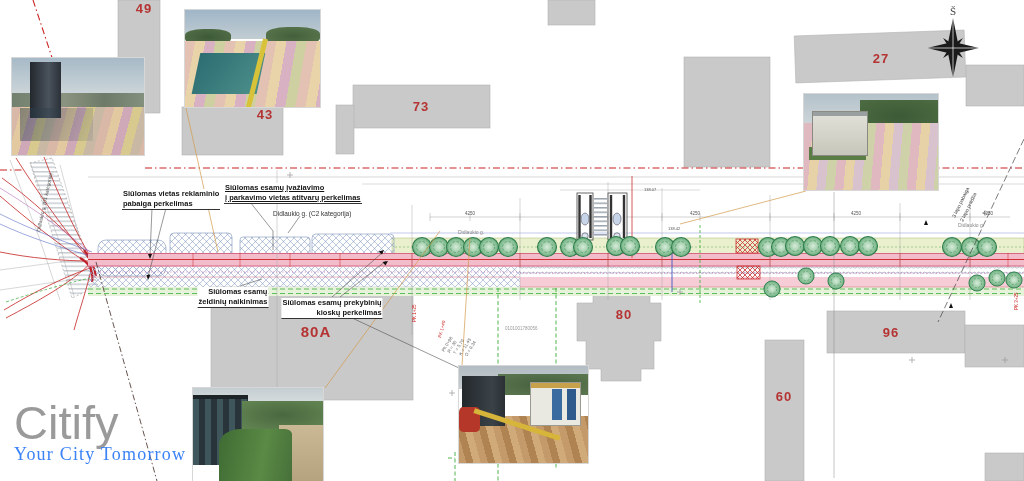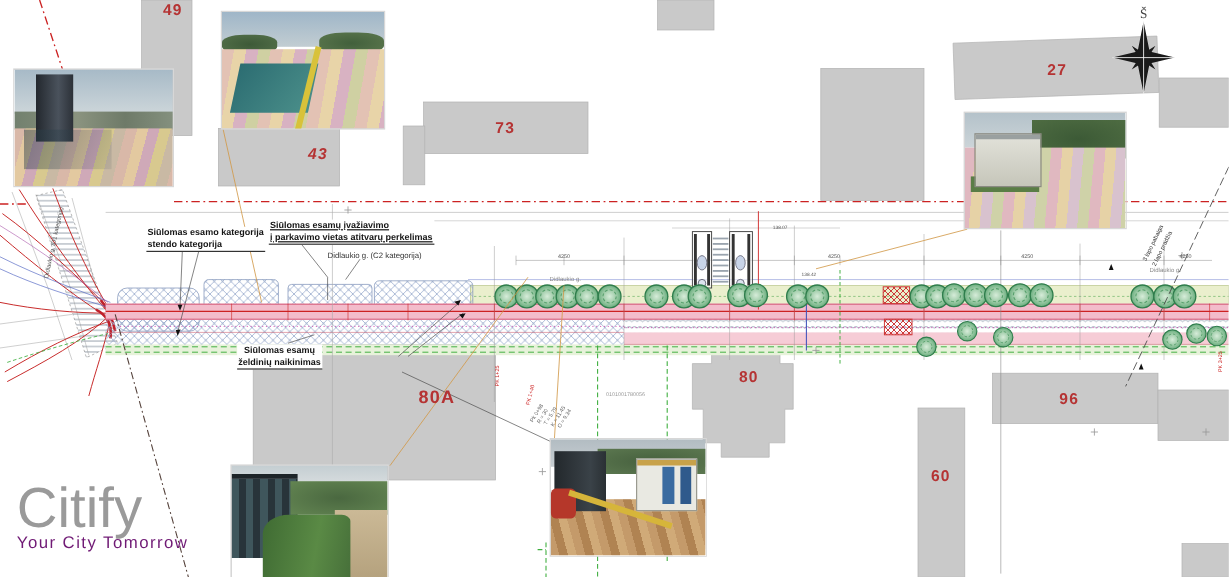--- a/index.html
+++ b/index.html
@@ -6,30 +6,30 @@
   .canvas{position:relative;width:1024px;height:481px;background:#fff;overflow:hidden;
           font-family:"Liberation Sans",sans-serif;}
   .layer{position:absolute;left:0;top:0;}
   
   .blabel{position:absolute;transform:translate(-50%,-50%);color:#b53333;font-size:13px;
           font-weight:600;letter-spacing:1px;white-space:nowrap;z-index:6;}
   .blabel.big{font-size:15px;}
   
   .anno{position:absolute;z-index:7;background:#fff;color:#141414;font-size:7.5px;
         font-weight:700;line-height:10px;white-space:nowrap;padding:0 1px;}
-  .anno.center{text-align:center;}
+  .anno.center{text-align:right;}
   .anno.underl{border-bottom:0.5px solid #333;}
   .anno.plain{font-weight:400;color:#333;font-size:6.5px;background:transparent;}
   
   .photo{position:absolute;z-index:5;overflow:hidden;box-shadow:0 0 0 1px #d7d7d7;}
   .ph{position:absolute;}
   
   .logo{position:absolute;left:14px;top:398px;z-index:8;color:#9a9a9a;}
   .logo .word{font-size:47px;line-height:50px;font-weight:400;letter-spacing:0px;}
-  .logo .tag{font-size:14px;letter-spacing:1.2px;color:#701a75;margin-top:-4px;}
+  .logo .tag{font-size:18px;letter-spacing:1.2px;color:#3b82f6;margin-top:-4px;font-family:Liberation Serif, serif;}
 </style>
 </head>
 <body>
 
 <div class="canvas">
 
   <svg class="layer" width="1024" height="481" viewBox="0 0 1024 481" font-family="Liberation Sans, sans-serif">
     <defs>
       <pattern id="xh" width="7" height="7" patternUnits="userSpaceOnUse">
         <path d="M0,7 L7,0 M0,0 L7,7" stroke="#8fa3c8" stroke-width="0.6"></path>
@@ -271,40 +271,44 @@
     <div class="ph" style="left:0;top:52%;right:0;bottom:0;background:repeating-linear-gradient(75deg,#c49a6a 0 7px,#b08352 7px 14px,#d0aa78 14px 21px);"></div>
     <div class="ph" style="left:2%;top:10%;width:34%;height:52%;background:linear-gradient(90deg,#23282c,#3a4248 70%,#2a3034);"></div>
     <div class="ph" style="left:55%;top:16%;width:38%;height:44%;background:#e9e9e2;border:1px solid #9a9a90;box-shadow:inset 0 5px 0 #c8a24a;"></div>
     <div class="ph" style="left:72%;top:24%;width:8%;height:32%;background:#3a6ba0;"></div>
     <div class="ph" style="left:84%;top:24%;width:7%;height:32%;background:#2f5a8c;"></div>
     <div class="ph" style="left:0;top:42%;width:16%;height:26%;background:#b5372a;border-radius:20%;"></div>
     <div class="ph" style="left:10%;top:58%;width:70%;height:5px;background:#d6b53a;transform:rotate(18deg);"></div>
   </div>
 
   <div class="blabel" style="left:144px;top:8px;">49</div>
-  <div class="blabel" style="left:265px;top:128px;font-style:italic;">43</div>
+  <div class="blabel" style="left:265px;top:114px;">43</div>
   <div class="blabel" style="left:421px;top:106px;">73</div>
   <div class="blabel" style="left:881px;top:58px;">27</div>
-  <div class="blabel big" style="left:316px;top:331px;margin-left:48px;">80A</div>
+  <div class="blabel big" style="left:316px;top:331px;">80A</div>
   <div class="blabel" style="left:624px;top:314px;">80</div>
   <div class="blabel" style="left:891px;top:332px;">96</div>
   <div class="blabel" style="left:784px;top:396px;">60</div>
 
   <div class="anno underl" style="left:122px;top:189px;">
-    <div>Siūlomas esamo kategorija</div>
-    <div>stendo kategorija</div>
+    <div>Siūlomas vietas reklaminio</div>
+    <div>pabaiga perkelimas</div>
   </div>
   <div class="anno underl" style="left:224px;top:183px;text-decoration:underline;">
     <div>Siūlomas esamų įvažiavimo</div>
     <div>į parkavimo vietas atitvarų perkelimas</div>
   </div>
   <div class="anno plain" style="left:272px;top:209px;">Didlaukio g. (C2 kategorija)</div>
   <div class="anno center underl" style="left:233px;top:287px;transform:translateX(-50%);">
     <div>Siūlomas esamų</div>
     <div>želdinių naikinimas</div>
   </div>
+  <div class="anno center underl" style="left:332px;top:298px;transform:translateX(-50%);">
+    <div>Siūlomas esamų prekybinių</div>
+    <div>kioskų perkelimas</div>
+  </div>
 
   <div class="logo">
     <div class="word">Citify</div>
     <div class="tag">Your City Tomorrow</div>
   </div>
 
 </div>
 
 </body></html>

